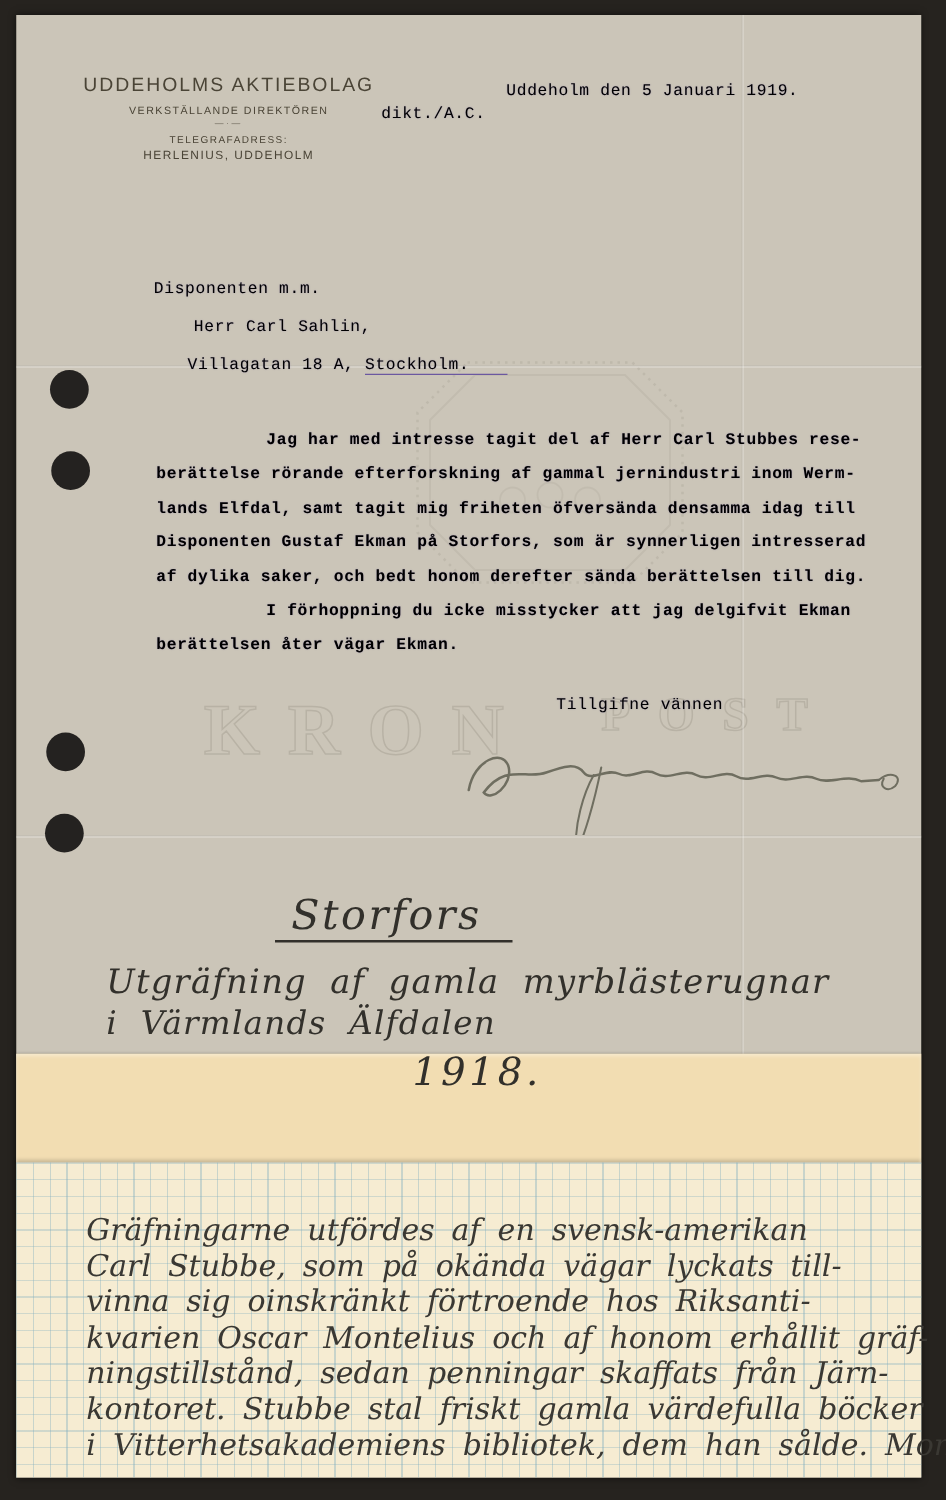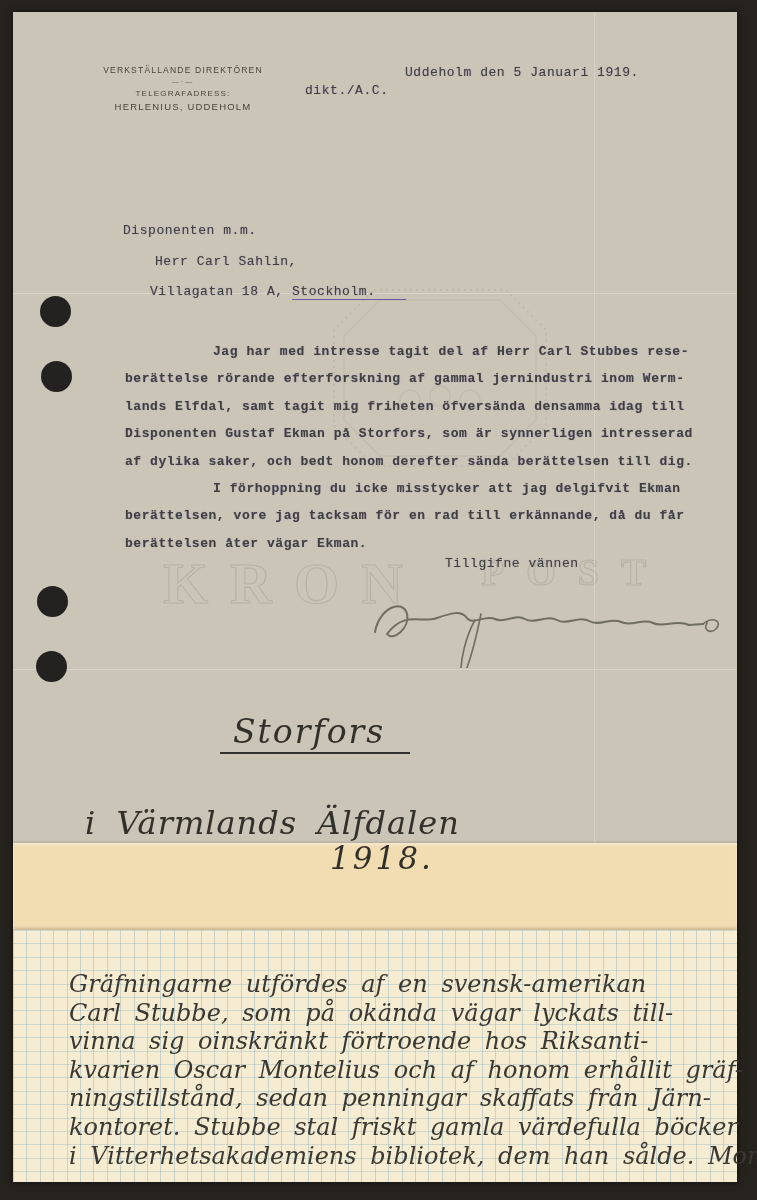--- a/index.html
+++ b/index.html
@@ -39,21 +39,21 @@
   
   .letterhead{position:absolute;left:40px;top:48px;width:260px;text-align:center;color:#4a4436;}
   .lh-company{font-size:15.5px;letter-spacing:1.6px;white-space:nowrap;}
   .lh-role{font-size:8.5px;letter-spacing:1.2px;margin-top:5px;white-space:nowrap;}
   .lh-divider{font-size:7px;letter-spacing:2px;margin-top:3px;color:#6b6558;}
   .lh-tele{font-size:8px;letter-spacing:1.2px;margin-top:4px;}
   .lh-addr{font-size:9.5px;letter-spacing:1.2px;margin-top:3px;}
   
   .tw{
     font-family:"Liberation Mono","DejaVu Sans Mono",monospace;
-    font-size:13px;letter-spacing:.55px;color:#404040;
+    font-size:13px;letter-spacing:.55px;color:#000000;
     text-shadow:0 0 1px rgba(107,88,160,.55);
     white-space:nowrap;
   }
   .annotation{position:absolute;left:292px;top:71px;}
   .date-line{position:absolute;left:392px;top:53px;}
   .recipient{position:absolute;left:110px;top:204px;line-height:30.5px;}
   .recipient .indent1{padding-left:32px;}
   .recipient .indent2{padding-left:27px;}
   .city-underlined{border-bottom:1.5px solid #6b58a0;padding-right:30px;}
   .body-block{position:absolute;left:112px;top:326px;line-height:27.4px;font-weight:bold;}
@@ -72,21 +72,21 @@
   .wm-klippan{left:240px;top:638px;font-size:56px;letter-spacing:14px;}
   .stamp{position:absolute;left:319px;top:276px;width:216px;height:180px;opacity:.5;}
   
   .hw{
     font-family:"DejaVu Serif","Liberation Serif",serif;font-style:italic;
     color:#32302b;white-space:nowrap;
   }
   .hw-title{position:absolute;left:220px;top:700px;font-size:33px;letter-spacing:2px;}
   .hw-title-underline{position:absolute;left:207px;top:740px;width:190px;height:2.4px;background:#32302b;}
   .hw-sub1{position:absolute;left:72px;top:758px;font-size:27px;word-spacing:9px;letter-spacing:1px;}
-  .hw-sub2{position:absolute;left:72px;top:792px;font-size:32px;word-spacing:9px;letter-spacing:1px;}
+  .hw-sub2{position:absolute;left:72px;top:792px;font-size:26px;word-spacing:9px;letter-spacing:1px;}
   .hw-year{position:absolute;left:317px;top:828px;font-size:31px;letter-spacing:3px;}
   .note-block{position:absolute;left:56px;top:958px;line-height:28.6px;font-size:24px;color:#3a3833;word-spacing:6px;}
   
   .signature{position:absolute;left:348px;top:576px;width:365px;height:80px;}
 </style>
 </head>
 <body>
 
 <div class="page">
 
@@ -104,20 +104,21 @@
   <div class="crease-h" style="top:280px"></div>
   <div class="crease-h" style="top:656px"></div>
   <div class="crease-v" style="left:580px"></div>
 
   <div class="hole" style="left:27px;top:284px"></div>
   <div class="hole" style="left:28px;top:349px"></div>
   <div class="hole" style="left:24px;top:574px"></div>
   <div class="hole" style="left:23px;top:639px"></div>
 
   <div class="letterhead">
+    <div class="lh-company">UDDEHOLMS AKTIEBOLAG</div>
     <div class="lh-role">VERKSTÄLLANDE DIREKTÖREN</div>
     <div class="lh-divider">—·—</div>
     <div class="lh-tele">TELEGRAFADRESS:</div>
     <div class="lh-addr">HERLENIUS, UDDEHOLM</div>
   </div>
 
   <div class="tw annotation">dikt./A.C.</div>
   <div class="tw date-line">Uddeholm den 5 Januari 1919.</div>
 
   <div class="tw recipient">
@@ -126,36 +127,36 @@
     <div class="indent2"><span>Villagatan 18 A,</span>&nbsp;<span class="city-underlined">Stockholm.</span></div>
   </div>
 
   <div class="tw body-block">
     <div class="line indent">Jag har med intresse tagit del af Herr Carl Stubbes rese-</div>
     <div class="line">berättelse rörande efterforskning af gammal jernindustri inom Werm-</div>
     <div class="line">lands Elfdal, samt tagit mig friheten öfversända densamma idag till</div>
     <div class="line">Disponenten Gustaf Ekman på Storfors, som är synnerligen intresserad</div>
     <div class="line">af dylika saker, och bedt honom derefter sända berättelsen till dig.</div>
     <div class="line indent">I förhoppning du icke misstycker att jag delgifvit Ekman</div>
-    <div class="line">berättelsen, vore jag tacksam för en rad till erkännande, då du får</div>
     <div class="line">berättelsen åter vägar Ekman.</div>
   </div>
 
   <div class="tw closing">Tillgifne vännen</div>
 
   <svg class="signature" viewBox="0 0 365 80">
     <g fill="none" stroke="#6f6e60" stroke-width="2" stroke-linecap="round">
       <path d="M14,44 C18,20 42,10 46,26 C49,40 32,54 26,46 C44,22 60,36 76,30 C90,25 100,22 106,30 C112,38 124,26 134,31 C144,36 154,25 164,31 C174,37 186,26 196,32 C206,38 218,27 228,33 C238,39 250,29 260,34 C270,39 282,30 292,35 C302,40 316,31 328,37 L342,36"></path>
       <path d="M120,26 C114,56 106,82 100,94 C98,72 106,46 114,32" stroke-width="1.6"></path>
       <path d="M342,36 C352,28 362,33 355,41 C349,46 342,42 346,35" stroke-width="1.6"></path>
     </g>
   </svg>
 
   <div class="hw hw-title">Storfors</div>
   <div class="hw-title-underline"></div>
+  <div class="hw hw-sub1">Utgräfning af gamla myrblästerugnar</div>
   <div class="hw hw-sub2">i Värmlands Älfdalen</div>
 
   <div class="tan-band"></div>
   <div class="hw hw-year">1918.</div>
 
   <div class="grid-paper"></div>
   <div class="hw note-block">
     <div>Gräfningarne utfördes af en svensk-amerikan</div>
     <div>Carl Stubbe, som på okända vägar lyckats till-</div>
     <div>vinna sig oinskränkt förtroende hos Riksanti-</div>

